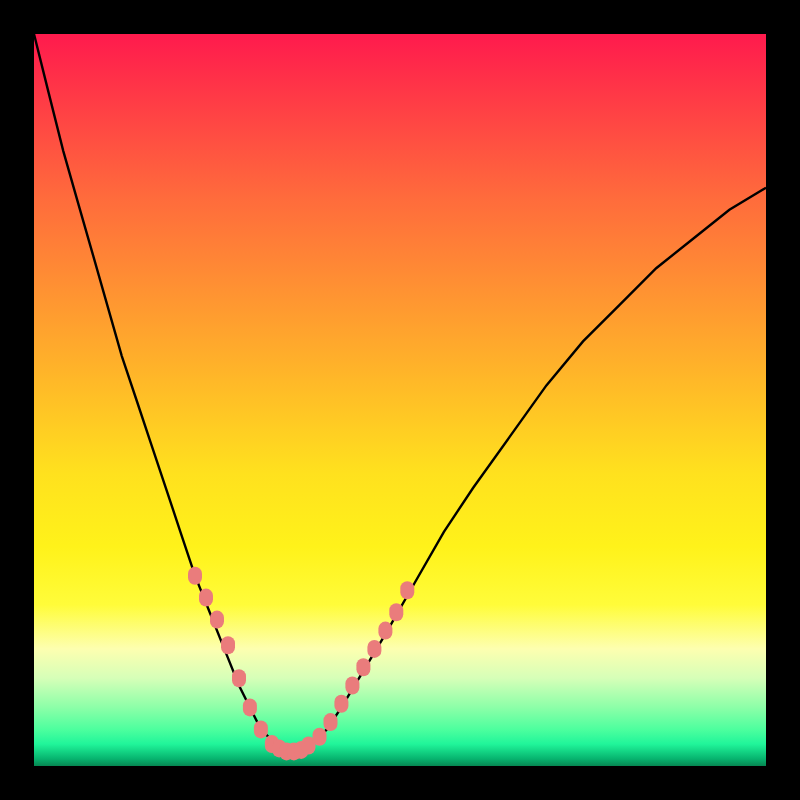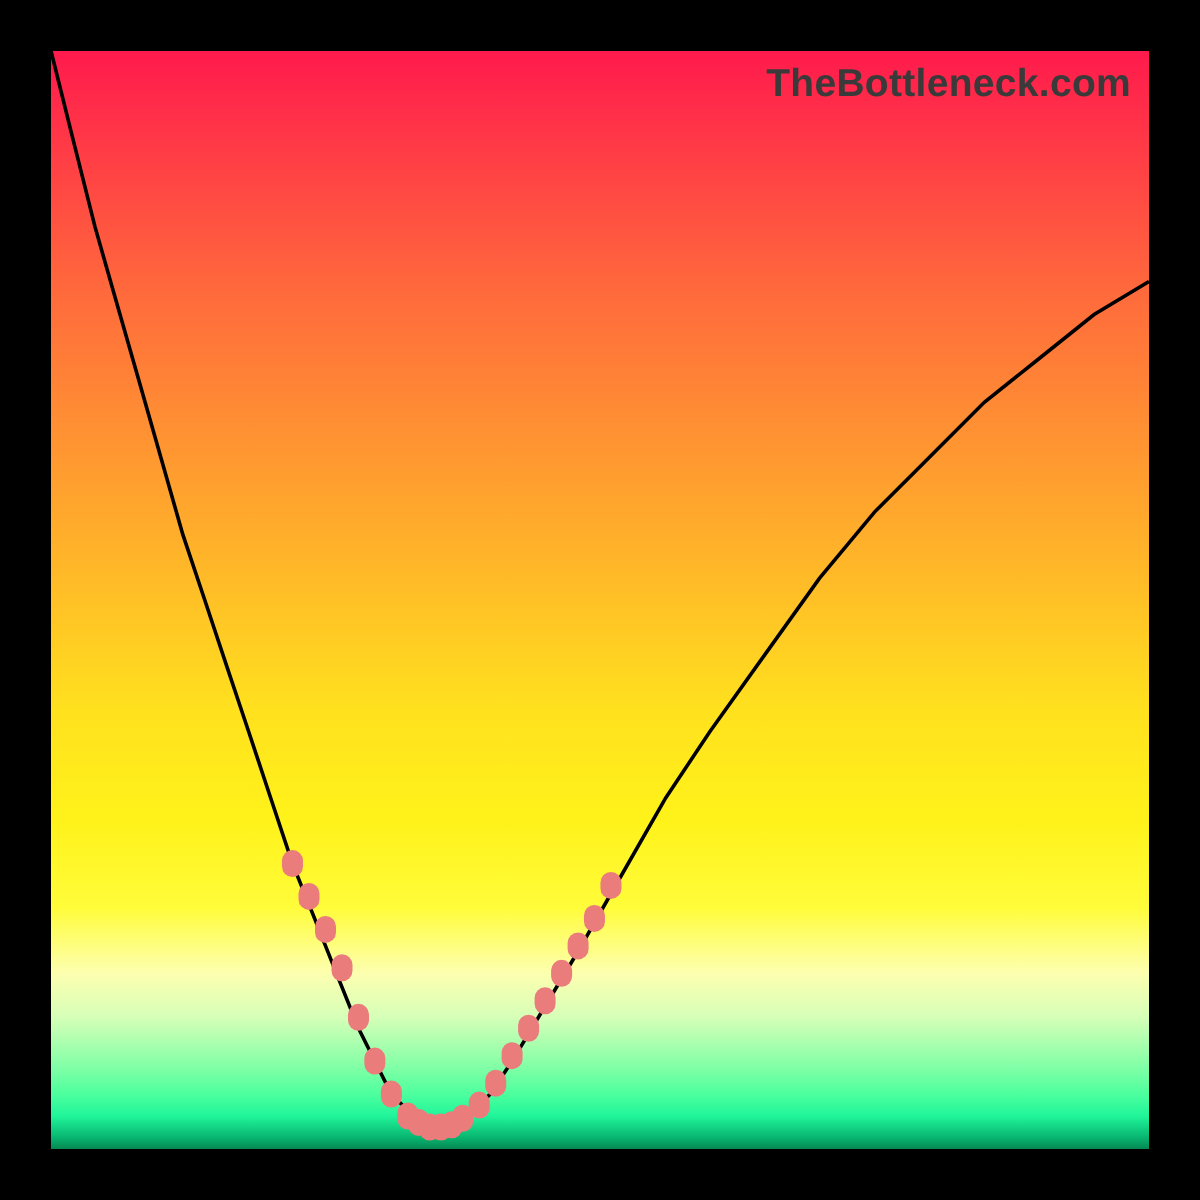--- a/index.html
+++ b/index.html
@@ -61,21 +61,20 @@
     height: 732px;
     overflow: visible;
   }
 </style>
 </head>
 <body>
 
 <div class="frame">
   <div class="plot">
 
-    <div class="watermark">TheBottleneck.com</div>
 
     <svg class="curve" viewBox="0 0 732 732" preserveAspectRatio="none">
       <path id="curve-path" fill="none" stroke="#000000" stroke-width="2.4" d="M0.0,0.0 L14.6,58.6 L29.3,117.1 L43.9,168.4 L58.6,219.6 L73.2,270.8 L87.8,322.1 L102.5,366.0 L117.1,409.9 L131.8,453.8 L146.4,497.8 L161.0,541.7 L175.7,578.3 L190.3,614.9 L205.0,651.5 L219.6,680.8 L226.9,695.4 L234.2,702.7 L241.6,710.0 L248.9,715.2 L256.2,717.4 L263.5,717.4 L270.8,715.2 L278.2,710.0 L292.8,695.4 L307.4,673.4 L329.4,636.8 L351.4,600.2 L380.6,549.0 L409.9,497.8 L439.2,453.8 L475.8,402.6 L512.4,351.4 L549.0,307.4 L585.6,270.8 L622.2,234.2 L658.8,205.0 L695.4,175.7 L732.0,153.7"></path>
       <g id="marker-group">
           <rect x="154.0" y="532.7" width="14" height="18" rx="7" ry="7" fill="#ea7c7c"></rect>
           <rect x="165.0" y="554.6" width="14" height="18" rx="7" ry="7" fill="#ea7c7c"></rect>
           <rect x="176.0" y="576.6" width="14" height="18" rx="7" ry="7" fill="#ea7c7c"></rect>
           <rect x="187.0" y="602.2" width="14" height="18" rx="7" ry="7" fill="#ea7c7c"></rect>
           <rect x="198.0" y="635.2" width="14" height="18" rx="7" ry="7" fill="#ea7c7c"></rect>
           <rect x="208.9" y="664.4" width="14" height="18" rx="7" ry="7" fill="#ea7c7c"></rect>

